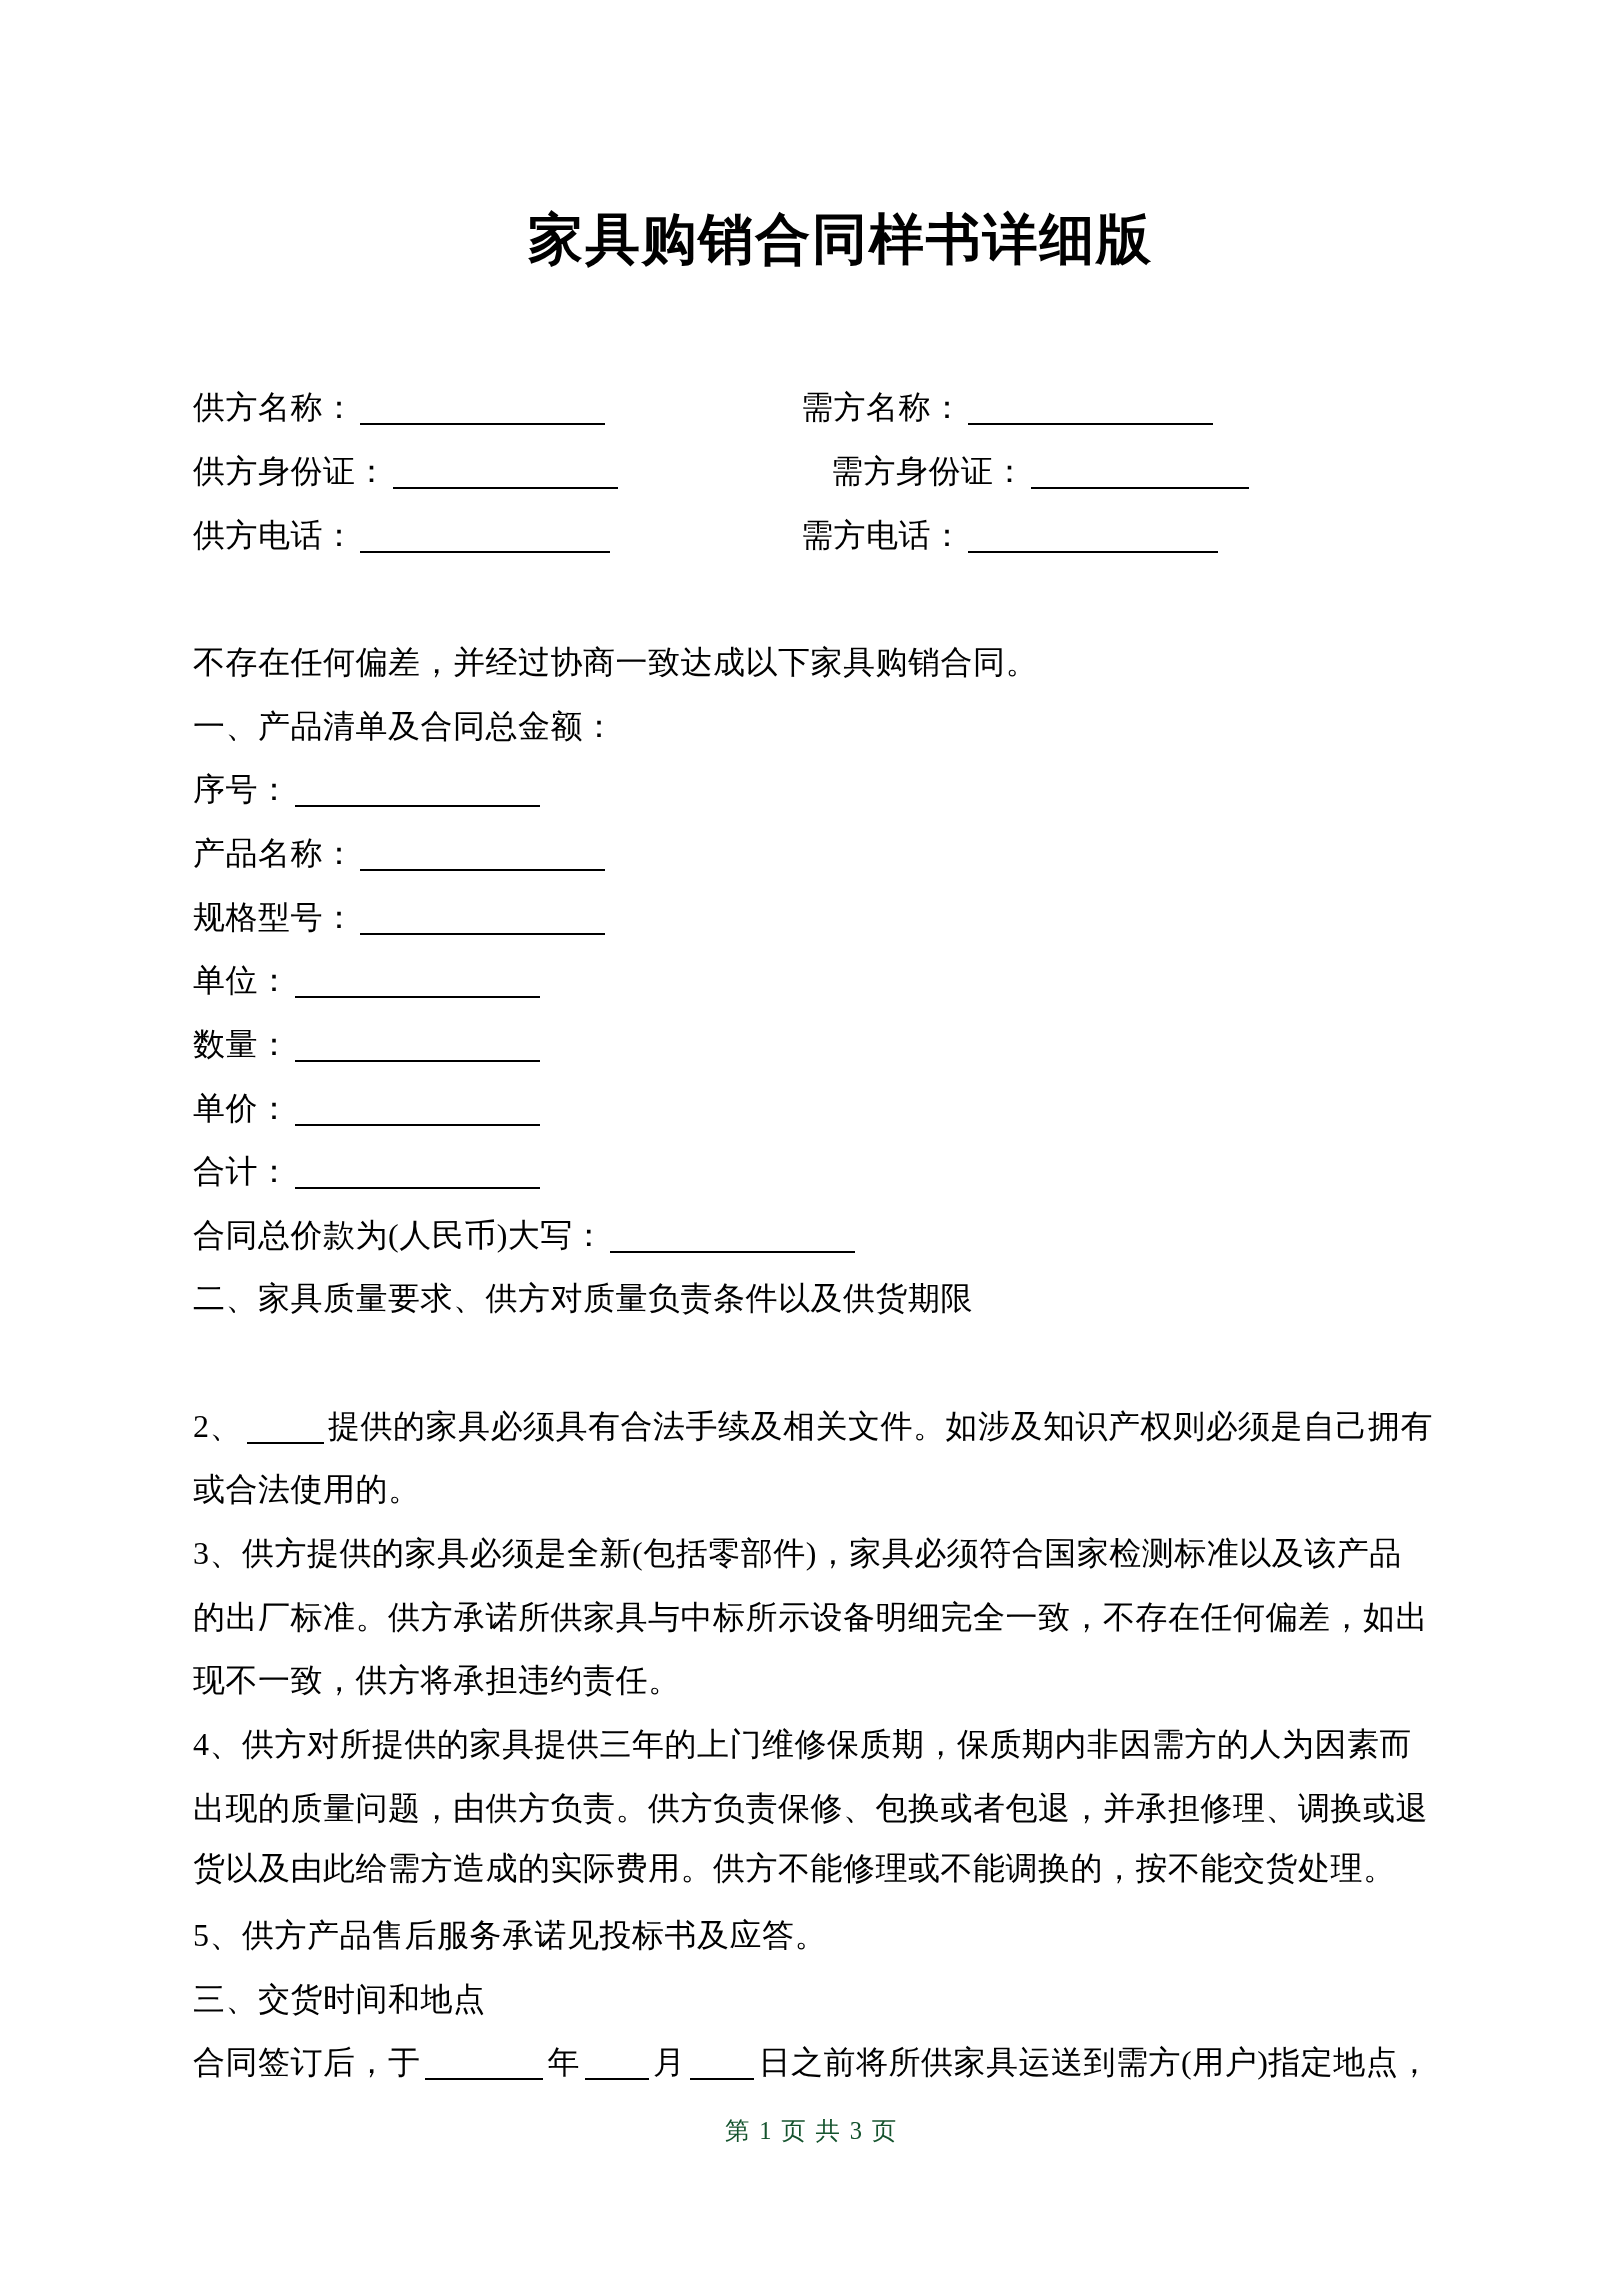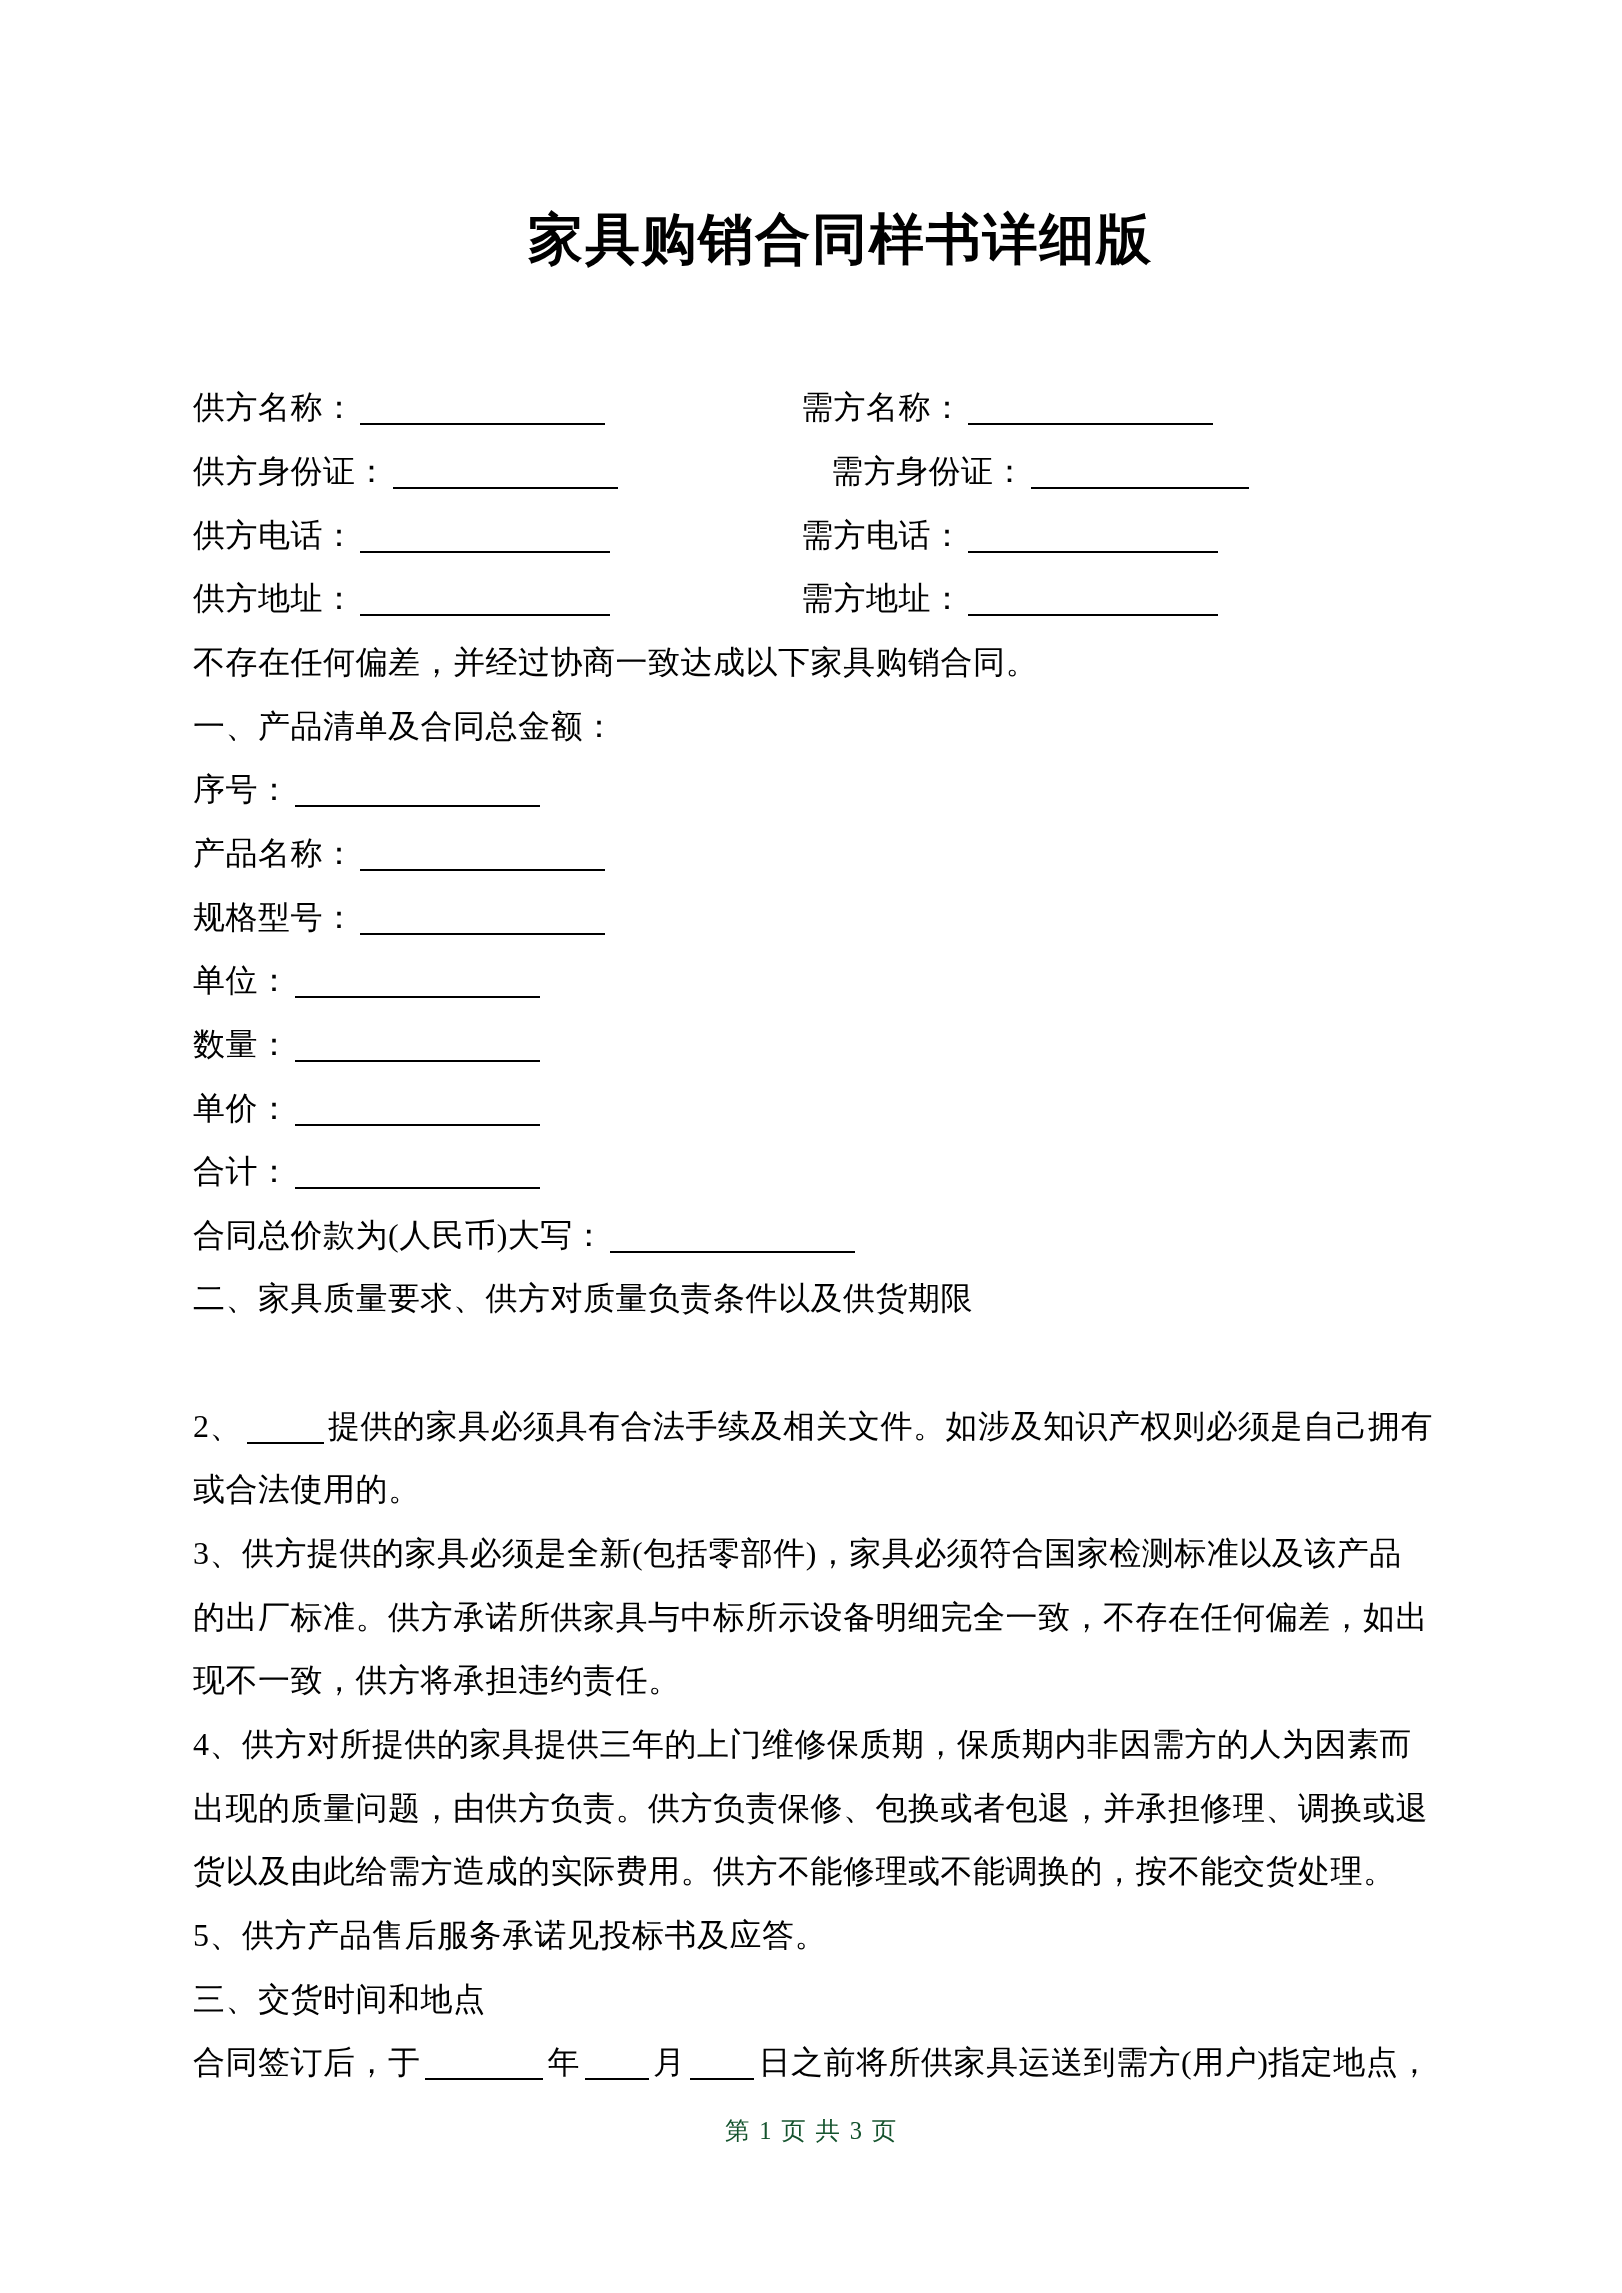--- a/index.html
+++ b/index.html
@@ -74,39 +74,38 @@
 </style>
 </head>
 <body>
 
 <div class="page">
   <div class="doc-title">家具购销合同样书详细版</div>
   <div class="content">
       <div class="line" style="top: 375px;"><span>供方名称：</span><span class="blank" style="width: 245px;"></span><span class="col2" style="left: 608px;"><span>需方名称：</span><span class="blank" style="width: 245px;"></span></span></div>
       <div class="line" style="top: 439px;"><span>供方身份证：</span><span class="blank" style="width: 225px;"></span><span class="col2" style="left: 638px;"><span>需方身份证：</span><span class="blank" style="width: 218px;"></span></span></div>
       <div class="line" style="top: 503px;"><span>供方电话：</span><span class="blank" style="width: 250px;"></span><span class="col2" style="left: 608px;"><span>需方电话：</span><span class="blank" style="width: 250px;"></span></span></div>
-      <div class="line" style="top: 566px;"><span>供方地址：</span><span class="blank" style="width: 250px;"></span><span class="col2" style="left: 608px;"><span>需方地址：</span><span class="blank" style="width: 250px;"></span></span></div>
       <div class="line" style="top: 630px;"><span>不存在任何偏差，并经过协商一致达成以下家具购销合同。</span></div>
       <div class="line" style="top: 694px;"><span>一、产品清单及合同总金额：</span></div>
       <div class="line" style="top: 757px;"><span>序号：</span><span class="blank" style="width: 245px;"></span></div>
       <div class="line" style="top: 821px;"><span>产品名称：</span><span class="blank" style="width: 245px;"></span></div>
       <div class="line" style="top: 885px;"><span>规格型号：</span><span class="blank" style="width: 245px;"></span></div>
       <div class="line" style="top: 948px;"><span>单位：</span><span class="blank" style="width: 245px;"></span></div>
       <div class="line" style="top: 1012px;"><span>数量：</span><span class="blank" style="width: 245px;"></span></div>
       <div class="line" style="top: 1076px;"><span>单价：</span><span class="blank" style="width: 245px;"></span></div>
       <div class="line" style="top: 1139px;"><span>合计：</span><span class="blank" style="width: 245px;"></span></div>
       <div class="line" style="top: 1203px;"><span>合同总价款为(人民币)大写：</span><span class="blank" style="width: 245px;"></span></div>
       <div class="line" style="top: 1266px;"><span>二、家具质量要求、供方对质量负责条件以及供货期限</span></div>
       <div class="line" style="top: 1394px;"><span>2、</span><span class="blank" style="width: 77px;"></span><span>提供的家具必须具有合法手续及相关文件。如涉及知识产权则必须是自己拥有</span></div>
       <div class="line" style="top: 1457px;"><span>或合法使用的。</span></div>
       <div class="line" style="top: 1521px;"><span>3、供方提供的家具必须是全新(包括零部件)，家具必须符合国家检测标准以及该产品</span></div>
       <div class="line" style="top: 1585px;"><span>的出厂标准。供方承诺所供家具与中标所示设备明细完全一致，不存在任何偏差，如出</span></div>
       <div class="line" style="top: 1648px;"><span>现不一致，供方将承担违约责任。</span></div>
       <div class="line" style="top: 1712px;"><span>4、供方对所提供的家具提供三年的上门维修保质期，保质期内非因需方的人为因素而</span></div>
       <div class="line" style="top: 1776px;"><span>出现的质量问题，由供方负责。供方负责保修、包换或者包退，并承担修理、调换或退</span></div>
-      <div class="line" style="top: 1839px;"><span>货以及由此给需方造成的实际费用。供方不能修理或不能调换的，按不能交货处理。</span></div>
+      <div class="line" style="top: 1839px; font-family: Liberation Mono, monospace;"><span>货以及由此给需方造成的实际费用。供方不能修理或不能调换的，按不能交货处理。</span></div>
       <div class="line" style="top: 1903px;"><span>5、供方产品售后服务承诺见投标书及应答。</span></div>
       <div class="line" style="top: 1967px;"><span>三、交货时间和地点</span></div>
       <div class="line" style="top: 2030px;"><span>合同签订后，于</span><span class="blank" style="width: 118px;"></span><span>年</span><span class="blank" style="width: 64px;"></span><span>月</span><span class="blank" style="width: 64px;"></span><span>日之前将所供家具运送到需方(用户)指定地点，</span></div>
     </div>
   <div class="page-footer">第 1 页 共 3 页</div>
 </div>
 
 
 </body></html>

